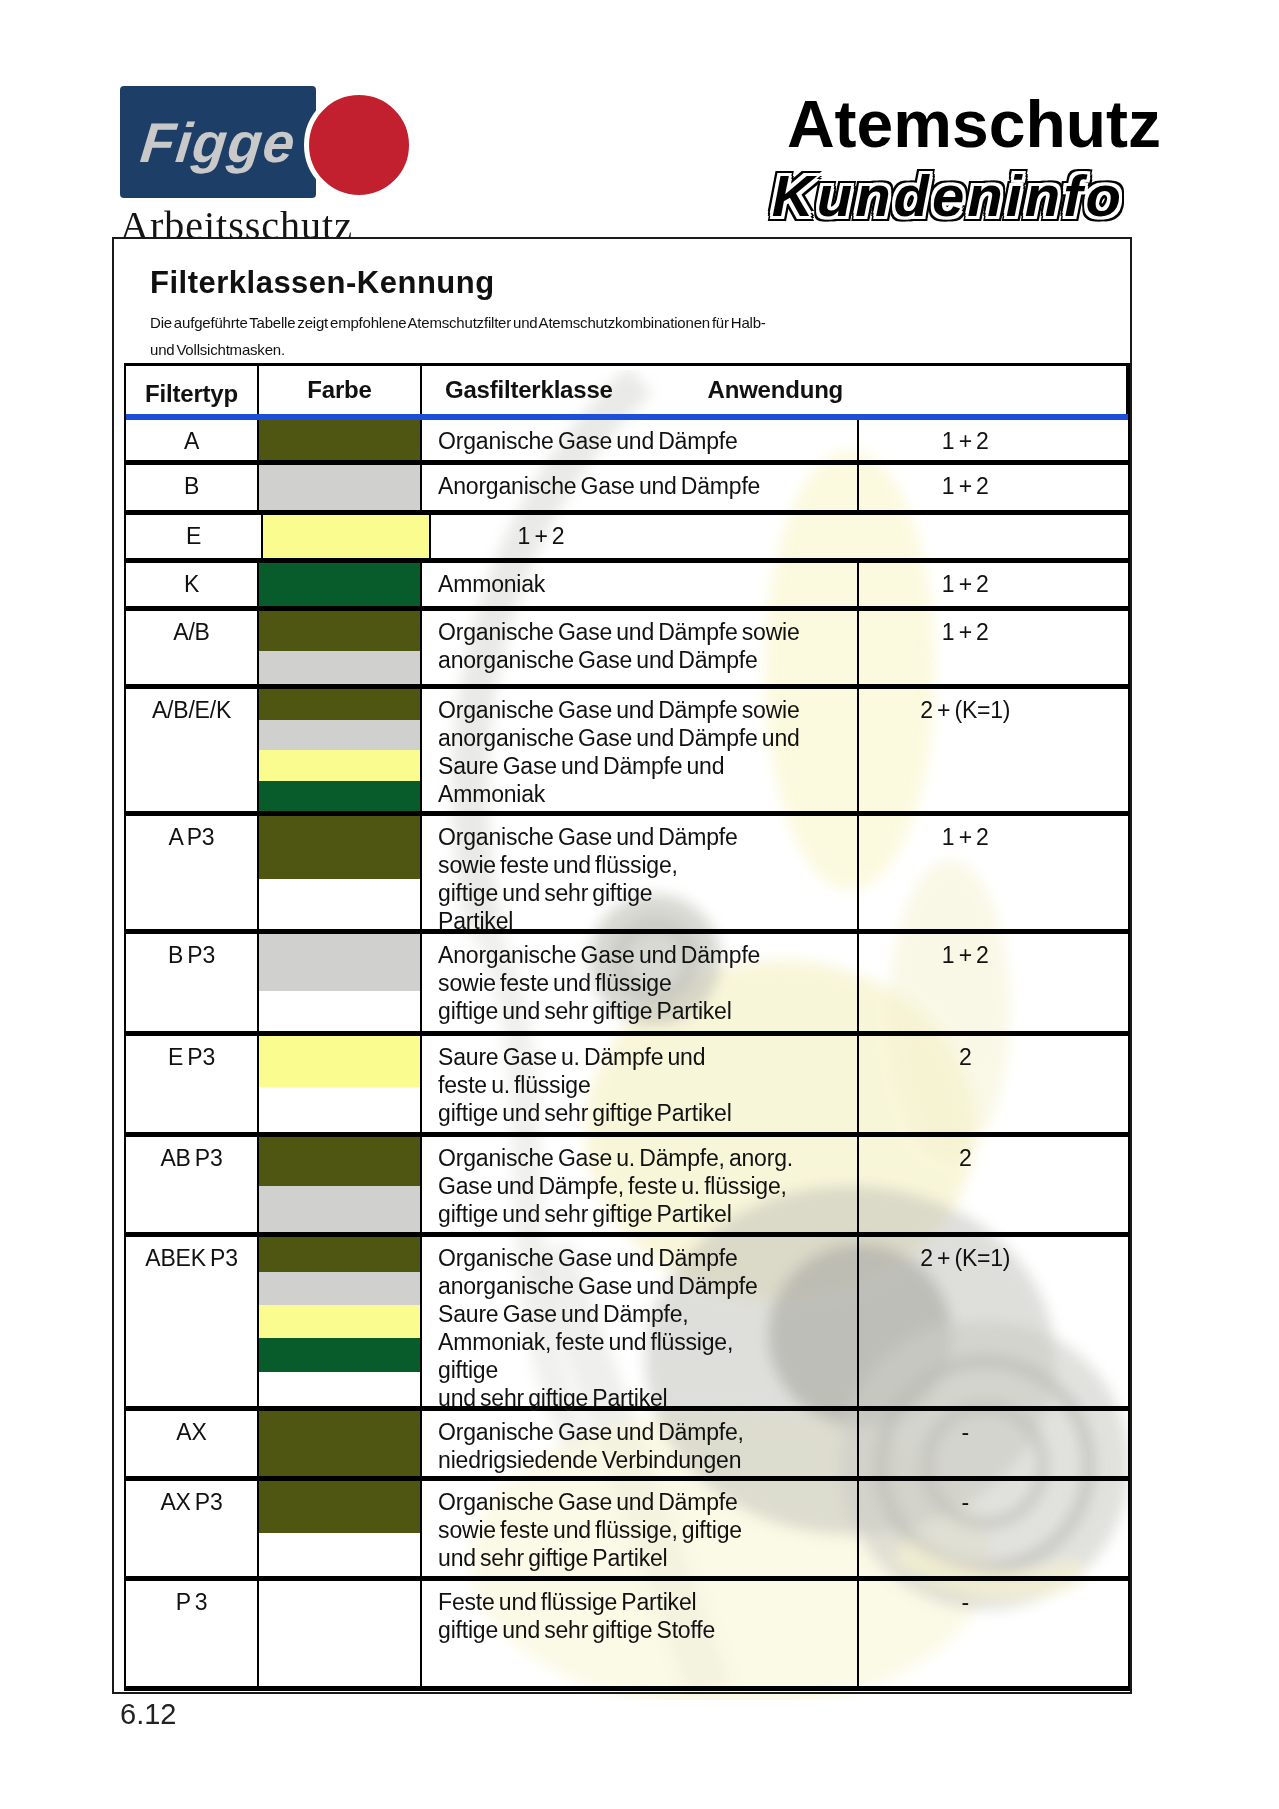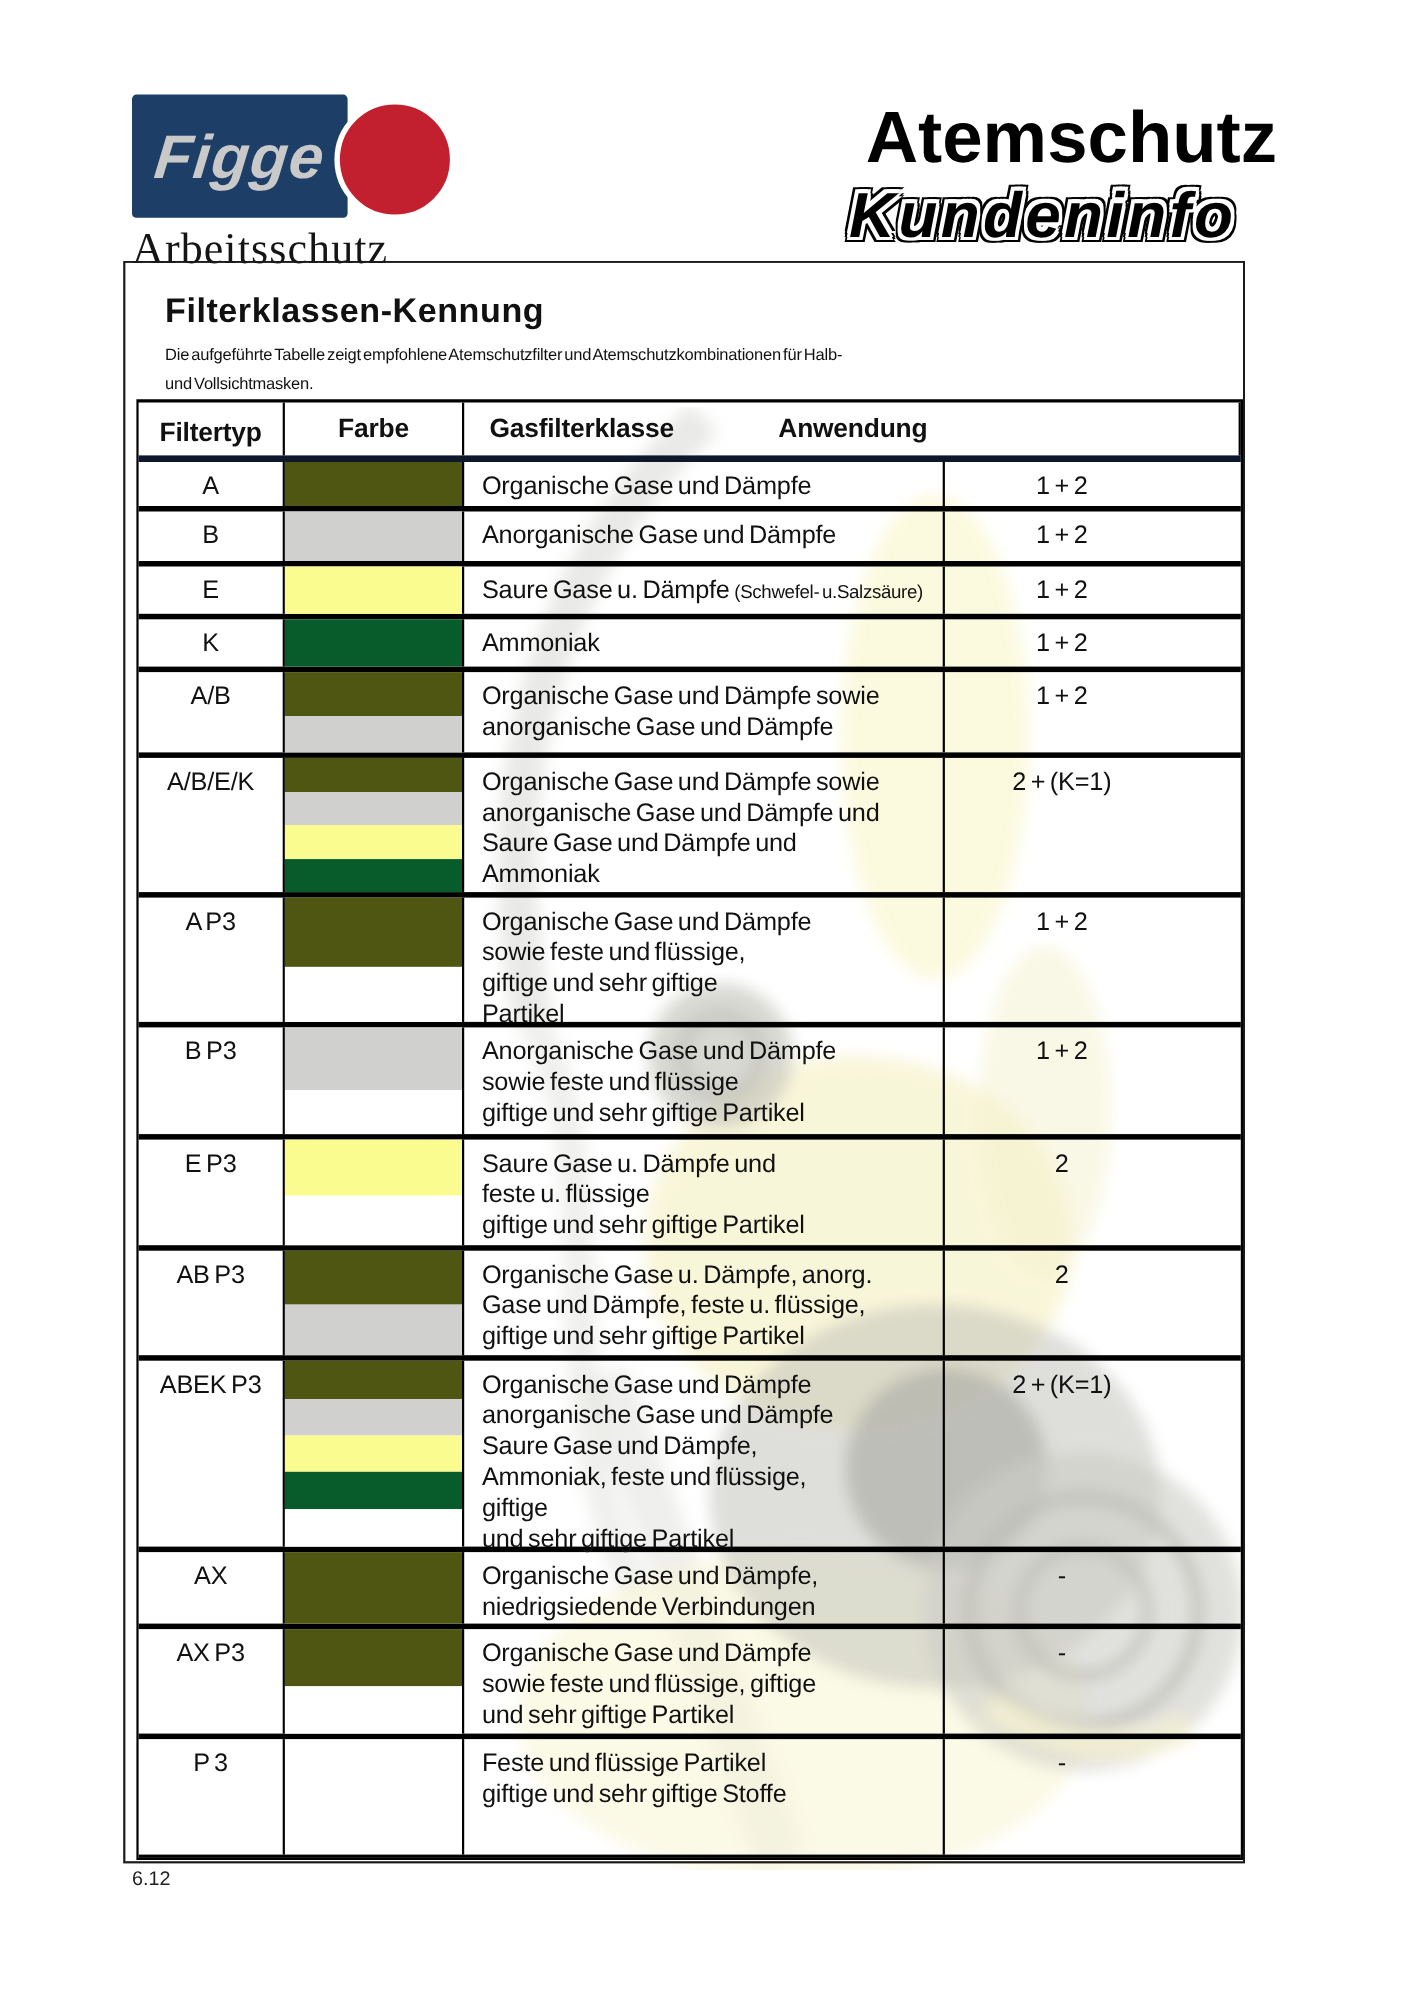--- a/index.html
+++ b/index.html
@@ -37,35 +37,35 @@
   .section-heading{position:absolute;left:36px;top:26px;font-size:31px;font-weight:bold;
                    letter-spacing:0.5px;}
   .section-desc{position:absolute;left:36px;top:70px;font-size:15px;line-height:27px;
                 letter-spacing:-0.2px;word-spacing:-2px;white-space:pre-line;}
 
   
   .ftable{position:absolute;left:10px;top:124px;width:1006px;border:2px solid #000;
           border-top-width:3px;box-sizing:border-box;background:transparent;}
   .trow{display:flex;border-bottom:5px solid #000;box-sizing:border-box;}
   .trow.last{border-bottom:3px solid #000;}
-  .trow.head{border-bottom:6px solid #0f172a;}
+  .trow.head{border-bottom:6px solid #1d4ed8;}
   .c{box-sizing:border-box;font-size:23px;line-height:28px;letter-spacing:-0.2px;
      word-spacing:-2px;white-space:pre-line;}
   .c1{width:137px;text-align:center;border-right:2px solid #000;padding-top:7px;}
   .c2{width:168px;border-right:2px solid #000;display:flex;flex-direction:column;}
   .c3{width:449px;border-right:2px solid #000;padding:7px 8px 0 16px;}
   .c4{width:276px;text-align:center;padding-top:7px;padding-right:56px;}
   .head .c{display:flex;align-items:center;font-weight:bold;font-size:24px;}
   .head .c1,.head .c4{justify-content:center;}
   .head .c3{padding-top:0;}
   .head .c4{padding-top:0;}
   .band{width:100%;}
   .small-note{font-size:17px;letter-spacing:-0.3px;}
 
-  .page-number{position:absolute;left:120px;top:1698px;font-size:18px;color:#222;}
+  .page-number{position:absolute;left:120px;top:1698px;font-size:29px;color:#222;}
 </style>
 </head>
 <body>
 
 <div class="page">
 
   <svg class="watermark" viewBox="0 0 700 1330" aria-hidden="true">
     <defs>
         <filter id="wblur" x="-20%" y="-20%" width="140%" height="140%">
       <feGaussianBlur stdDeviation="7"></feGaussianBlur>
@@ -125,21 +125,20 @@
       <div class="trow" style="height:50px">
         <div class="c c1">B</div>
         <div class="c c2"><div class="band" style="height: 100%; background: var(--grey);"></div></div>
         <div class="c c3">Anorganische Gase und Dämpfe</div>
         <div class="c c4">1 + 2</div>
       </div>
 
       <div class="trow" style="height:48px">
         <div class="c c1">E</div>
         <div class="c c2"><div class="band" style="height: 100%; background: var(--yellow);"></div></div>
-        <div class="c c3"><span>Saure Gase u. Dämpfe </span><span class="small-note">(Schwefel- u.Salzsäure)</span></div>
         <div class="c c4">1 + 2</div>
       </div>
 
       <div class="trow" style="height:48px">
         <div class="c c1">K</div>
         <div class="c c2"><div class="band" style="height: 100%; background: var(--green);"></div></div>
         <div class="c c3">Ammoniak</div>
         <div class="c c4">1 + 2</div>
       </div>
 

